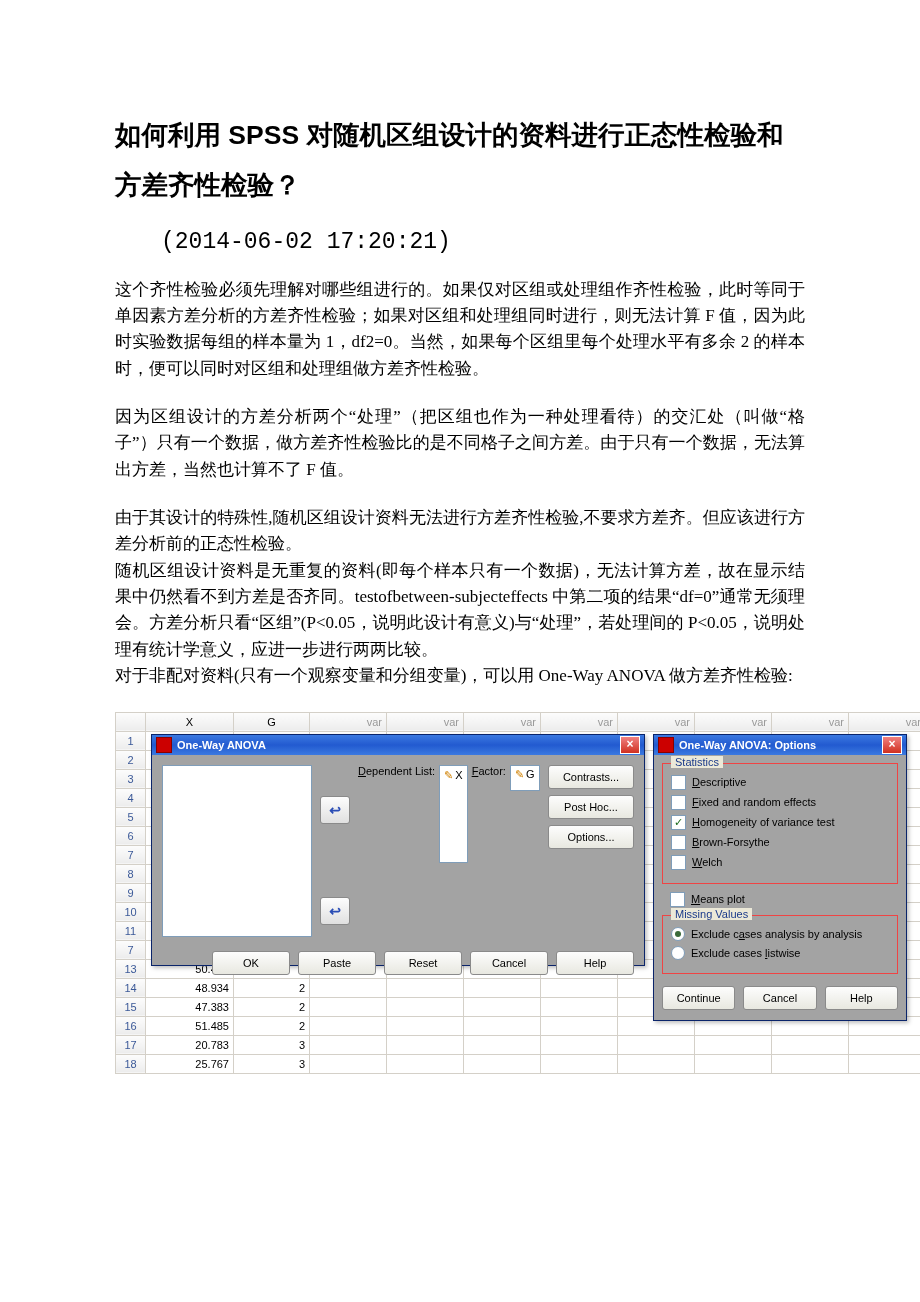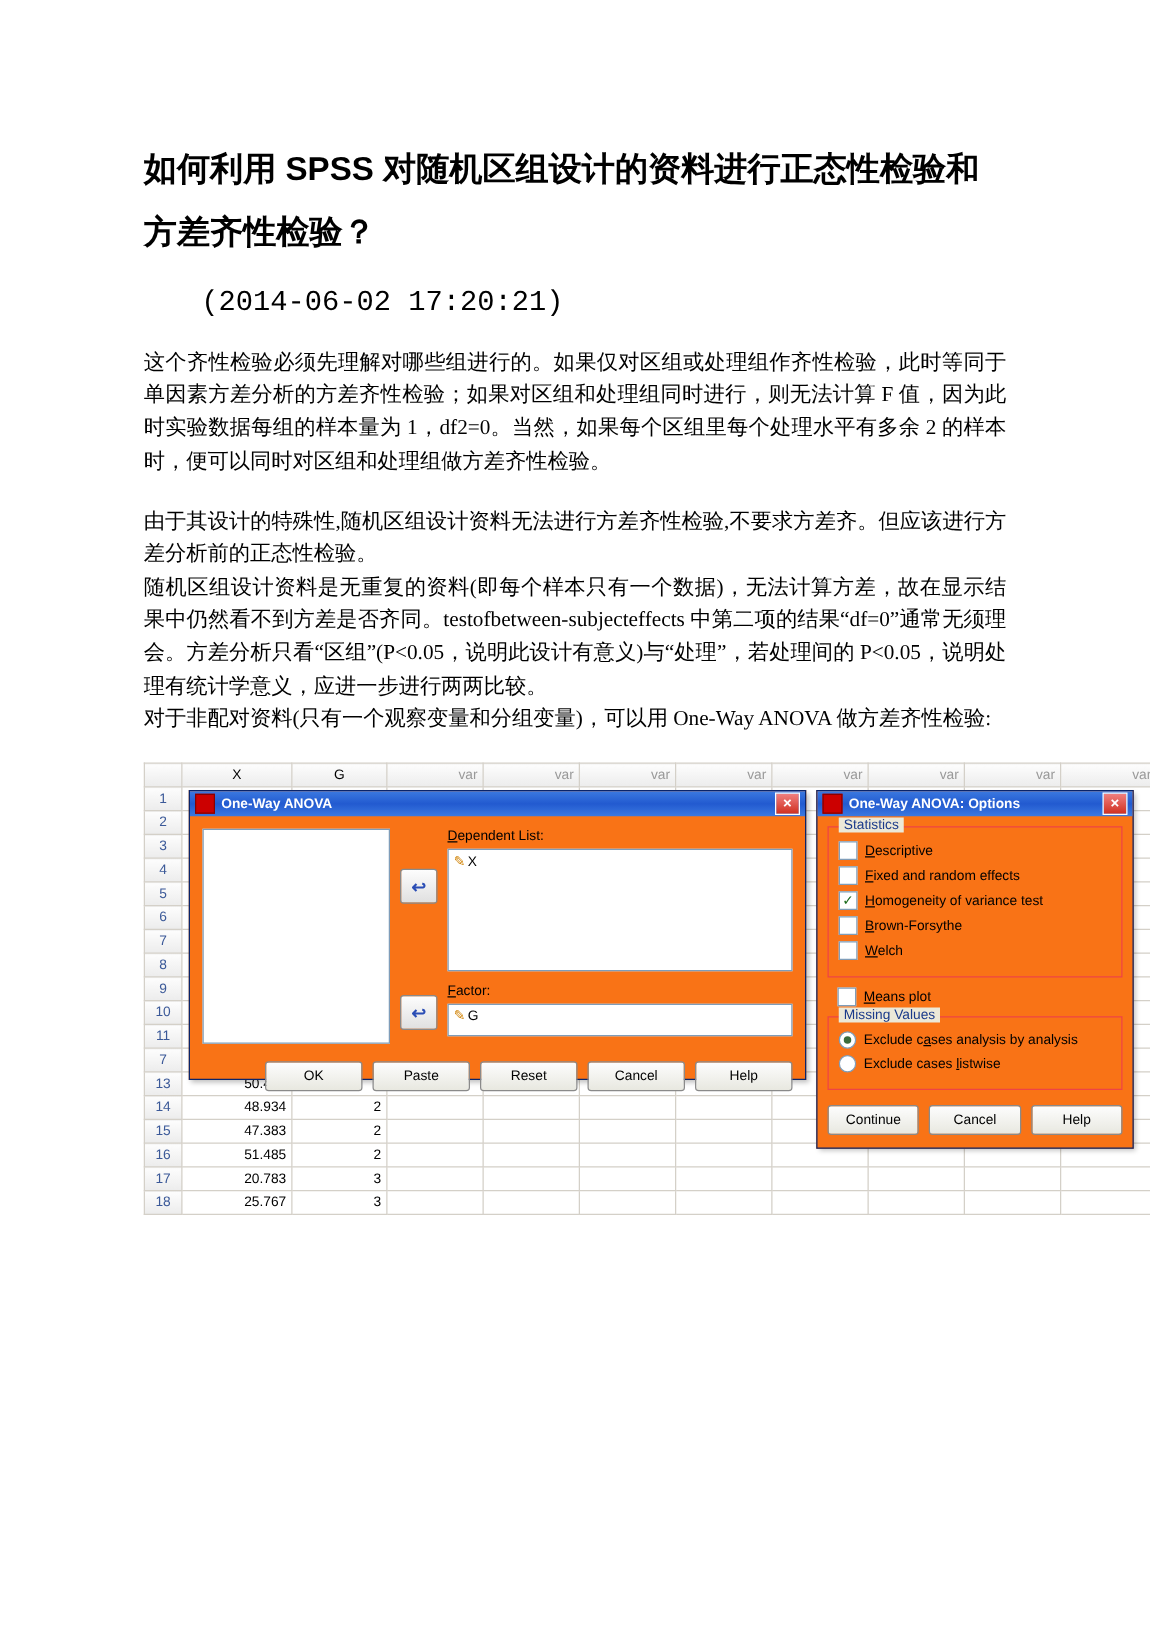--- a/index.html
+++ b/index.html
@@ -86,21 +86,21 @@
 
   
   .overlay {
     position: absolute;
     top: 22px;
     left: 36px;
     display: flex;
     gap: 8px;
   }
   .dialog {
-    background: #f97316;
+    background: #a3a3a3;
     border: 1px solid #0a246a;
     box-shadow: 2px 2px 4px rgba(0,0,0,.25);
     font-family: Tahoma, Arial, sans-serif;
     font-size: 11px;
   }
   .titlebar {
     background: linear-gradient(#3b79e0, #225ad0 50%, #3b79e0);
     color: #fff;
     height: 20px;
     display: flex;
@@ -169,21 +169,21 @@
     display: flex;
     align-items: center;
     justify-content: center;
     color: #2a4db5;
     font-size: 14px;
     font-weight: bold;
   }
   .rightCol {
     flex: 1;
     display: flex;
-    flex-direction: column;
+    flex-direction: row;
     gap: 4px;
   }
   .fieldLabel {
     font-size: 11px;
   }
   .depList {
     background: #fff;
     border: 1px solid #7f9db9;
     height: 90px;
     padding: 3px 4px;
@@ -293,20 +293,21 @@
 
 </style>
 </head>
 <body>
 
 <div class="page">
   <h1>如何利用 SPSS 对随机区组设计的资料进行正态性检验和方差齐性检验？</h1>
   <div class="timestamp">(2014-06-02 17:20:21)</div>
 
   <p>这个齐性检验必须先理解对哪些组进行的。如果仅对区组或处理组作齐性检验，此时等同于单因素方差分析的方差齐性检验；如果对区组和处理组同时进行，则无法计算 F 值，因为此时实验数据每组的样本量为 1，df2=0。当然，如果每个区组里每个处理水平有多余 2 的样本时，便可以同时对区组和处理组做方差齐性检验。</p>
+  <p>因为区组设计的方差分析两个“处理”（把区组也作为一种处理看待）的交汇处（叫做“格子”）只有一个数据，做方差齐性检验比的是不同格子之间方差。由于只有一个数据，无法算出方差，当然也计算不了 F 值。</p>
   <p class="noMargin">由于其设计的特殊性,随机区组设计资料无法进行方差齐性检验,不要求方差齐。但应该进行方差分析前的正态性检验。</p>
   <p class="noMargin">随机区组设计资料是无重复的资料(即每个样本只有一个数据)，无法计算方差，故在显示结果中仍然看不到方差是否齐同。testofbetween-subjecteffects 中第二项的结果“df=0”通常无须理会。方差分析只看“区组”(P&lt;0.05，说明此设计有意义)与“处理”，若处理间的 P&lt;0.05，说明处理有统计学意义，应进一步进行两两比较。</p>
   <p>对于非配对资料(只有一个观察变量和分组变量)，可以用 One-Way ANOVA 做方差齐性检验:</p>
 
   <div class="shot">
     <table class="sheet">
       <colgroup>
         <col style="width:30px">
           <col style="width:88px">
           <col style="width:76px">
@@ -587,20 +588,25 @@
           <div class="leftList"></div>
           <div class="midCol">
             <div class="arrowBtn">↩</div>
             <div class="arrowBtn">↩</div>
           </div>
           <div class="rightCol">
             <div class="fieldLabel"><span class="und">D</span><span>ependent List:</span></div>
             <div class="depList"><span class="pencil">✎</span><span>X</span></div>
             <div class="fieldLabel"><span class="und">F</span>actor:</div>
             <div class="factorBox"><span class="pencil">✎</span><span>G</span></div>
+          </div>
+          <div class="sidebtns">
+            <div class="btn">Contrasts...</div>
+            <div class="btn">Post Hoc...</div>
+            <div class="btn">Options...</div>
           </div>
         </div>
         <div class="bottombar">
           <div class="btn">OK</div>
           <div class="btn">Paste</div>
           <div class="btn">Reset</div>
           <div class="btn">Cancel</div>
           <div class="btn">Help</div>
         </div>
       </div>

